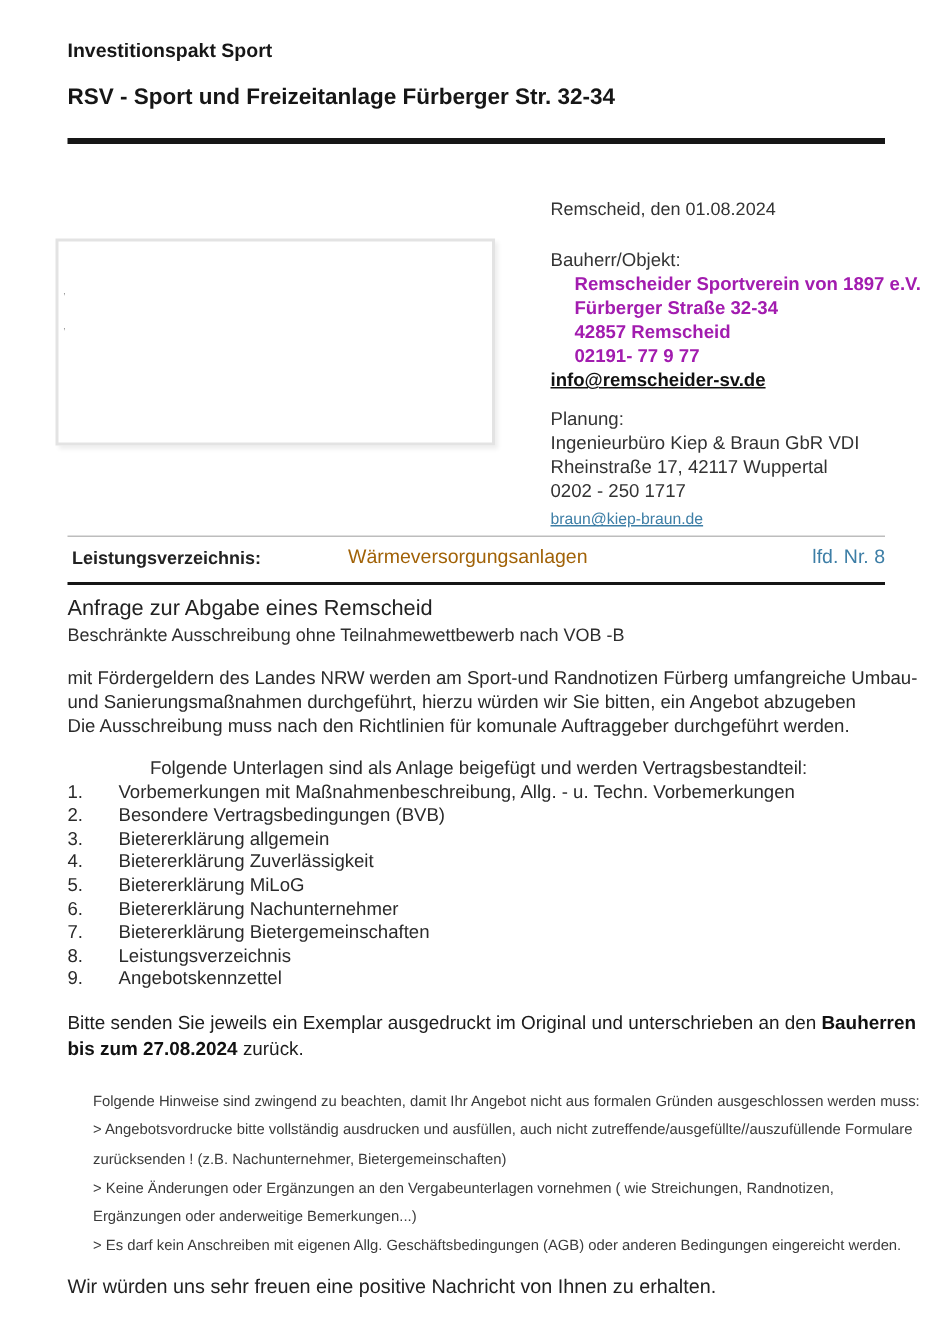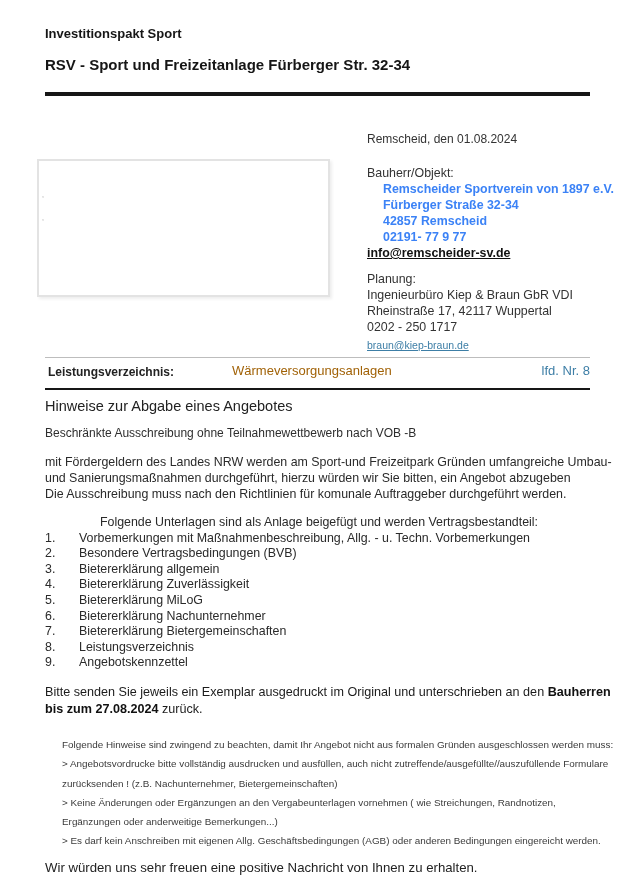--- a/index.html
+++ b/index.html
@@ -24,37 +24,37 @@
     position:absolute; left:37px; top:159px; width:293px; height:138px;
     background:#fff; border:2px solid #e3e3e3;
     box-shadow:2px 2px 3px rgba(0,0,0,0.07);
   }
   .addr-box .mark { position:absolute; left:3px; font-size:7px; color:#9a9a9a; }
   .addr-box .mark.m1 { top:30px; }
   .addr-box .mark.m2 { top:53px; }
 
   .bauherr { position:absolute; left:367px; top:165px; font-size:12.4px; line-height:16px; }
   .bauherr .label { font-weight:normal; color:#333; }
-  .bauherr .b { font-weight:bold; color:#3b82f6;padding-left:16px; }
+  .bauherr .b { font-weight:bold; color:#a21caf;padding-left:16px; }
   .bauherr a.mail { font-weight:bold; color:#111; text-decoration:underline; }
 
   .planung { position:absolute; left:367px; top:271px; font-size:12.4px; line-height:16px; color:#333; }
   .planung a.mail { font-size:10.5px; color:#3d7ea6; text-decoration:underline; }
 
   
   .rule-thin { position:absolute; left:45px; top:357px; width:545px; height:1px; background:#bdbdbd; }
   .lv-label { position:absolute; left:48px; top:365px; font-size:12px; font-weight:bold; color:#222; }
   .lv-title { position:absolute; left:232px; top:363px; font-size:13px; font-weight:normal; color:#a16207; }
   .lv-num   { position:absolute; right:41px; top:363px; font-size:13px; color:#3d7ea6; }
   .rule-dark { position:absolute; left:45px; top:388px; width:545px; height:2px; background:#161616; }
 
   
   .bodycol { position:absolute; left:45px; top:398px; width:548px; }
   .subject-title { font-size:14.5px; color:#222; }
-  .subject-sub   { font-size:12px; color:#2e2e2e; margin-top:12px; }
+  .subject-sub   { font-size:12px; color:#2e2e2e; margin-top:2px; }
 
   .para { margin-top:14px; font-size:12.4px; line-height:16.2px; white-space:nowrap; }
   .para div { white-space:nowrap; }
 
   .att-intro { margin-top:12px; font-size:12.4px; white-space:nowrap;text-align:center; }
   .att-list { margin-top:2px; font-size:12.4px; line-height:15.6px; }
   .att-row { display:flex; }
   .att-row .num { width:34px; flex:0 0 34px; }
   .att-row .txt { white-space:nowrap; }
 
@@ -101,25 +101,25 @@
   </div>
 
   <div class="rule-thin"></div>
   <div class="lv-label">Leistungsverzeichnis:</div>
   <div class="lv-title">Wärmeversorgungsanlagen</div>
   <div class="lv-num">lfd. Nr. 8</div>
   <div class="rule-dark"></div>
 
   <div class="bodycol">
 
-    <div class="subject-title">Hinweise zur Abgabe eines Angebotes</div>
+    <div class="subject-title">Anfrage zur Abgabe eines Remscheid</div>
     <div class="subject-sub">Beschränkte Ausschreibung ohne Teilnahmewettbewerb nach VOB -B</div>
 
     <div class="para">
-      <div>mit Fördergeldern des Landes NRW werden am Sport-und Freizeitpark Gründen umfangreiche Umbau-</div>
+      <div>mit Fördergeldern des Landes NRW werden am Sport-und Randnotizen Fürberg umfangreiche Umbau-</div>
       <div>und Sanierungsmaßnahmen durchgeführt, hierzu würden wir Sie bitten, ein Angebot abzugeben</div>
       <div>Die Ausschreibung muss nach den Richtlinien für komunale Auftraggeber durchgeführt werden.</div>
     </div>
 
     <div class="att-intro">Folgende Unterlagen sind als Anlage beigefügt und werden Vertragsbestandteil:</div>
 
     <div class="att-list">
       <div class="att-row">
         <span class="num">1.</span>
         <span class="txt">Vorbemerkungen mit Maßnahmenbeschreibung, Allg. - u.  Techn. Vorbemerkungen</span>

